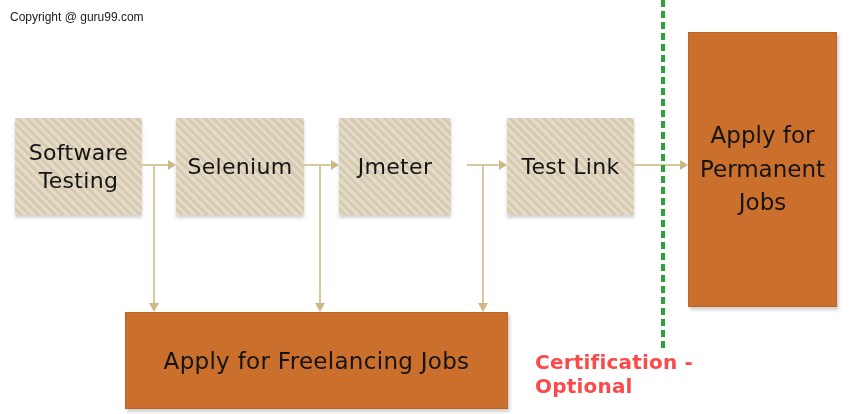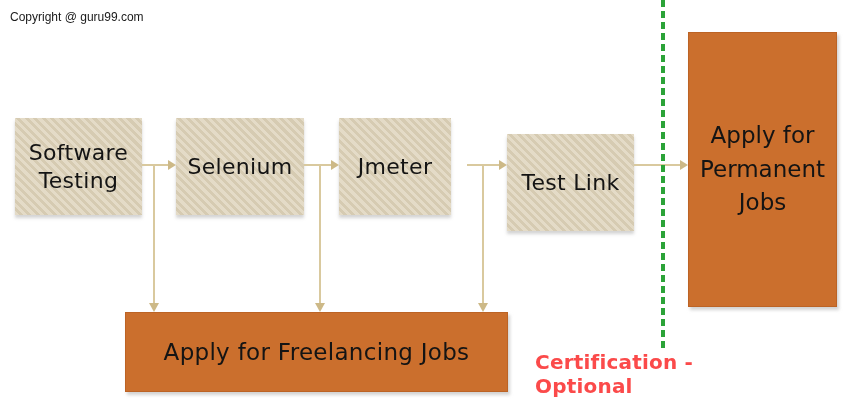--- a/index.html
+++ b/index.html
@@ -19,29 +19,29 @@
   .node{
     position:absolute; top:118px; height:97px;
     background:repeating-linear-gradient(45deg, var(--tan-light) 0 3px, var(--tan-dark) 3px 6px);
     box-shadow:0 3px 3px rgba(160,160,160,.45);
     display:flex; align-items:center; justify-content:center; text-align:center;
     font-size:22px; color:var(--ink); line-height:1.25; letter-spacing:.3px;
   }
   .node-1{left:15px;  width:127px;}
   .node-2{left:176px; width:128px;}
   .node-3{left:339px; width:112px;}
-  .node-4{left:507px; width:127px;margin-top:16px;}
+  .node-4{left:507px; width:127px;}
   .orange-box{
     background:var(--orange); border:1px solid var(--orange-border);
     box-shadow:2px 3px 3px rgba(175,175,175,.55);
     display:flex; align-items:center; justify-content:center; text-align:center;
     color:var(--ink); position:absolute;
   }
   .permanent{ left:688px; top:32px; width:149px; height:275px; font-size:23px; line-height:1.45; padding:6px;}
-  .freelancing{ left:125px; top:312px; width:383px; height:80px; font-size:23px; letter-spacing:.3px;}
+  .freelancing{ left:125px; top:312px; width:383px; height:97px; font-size:23px; letter-spacing:.3px;}
   .hline{ position:absolute; height:2px; background:var(--arrow); top:164px;}
   .hl-1{left:142px; width:26px;}
   .hl-2{left:304px; width:27px;}
   .hl-3{left:467px; width:32px;}
   .hl-4{left:634px; width:46px;}
   .head-right{
     position:absolute; top:160px; width:0; height:0;
     border-top:5px solid transparent; border-bottom:5px solid transparent;
     border-left:8px solid var(--arrowhead);
   }

